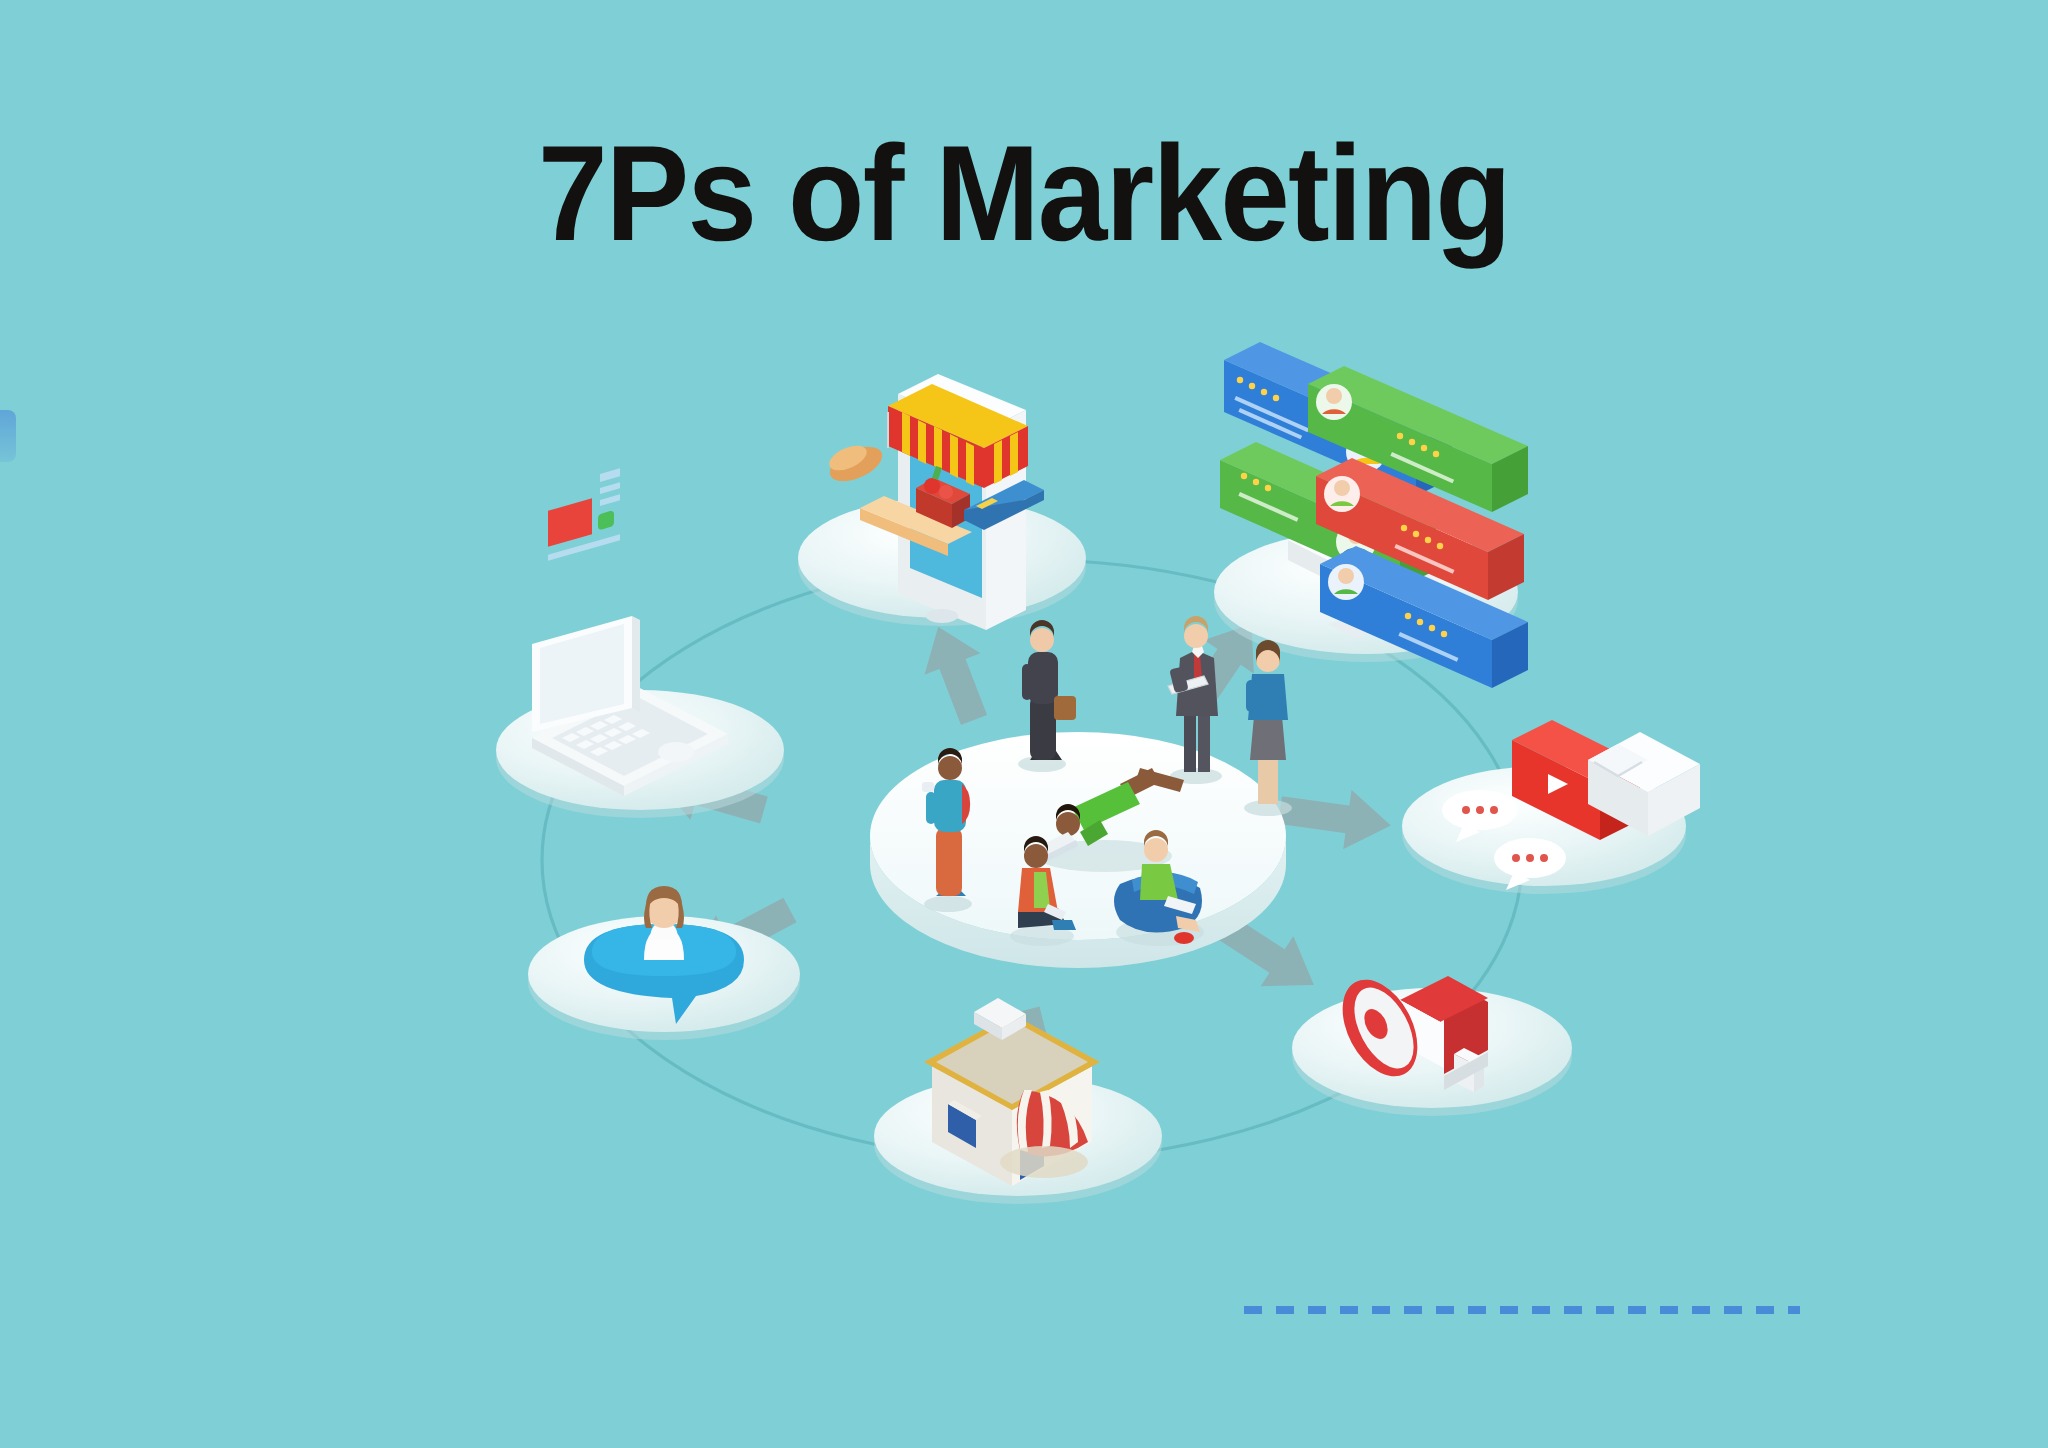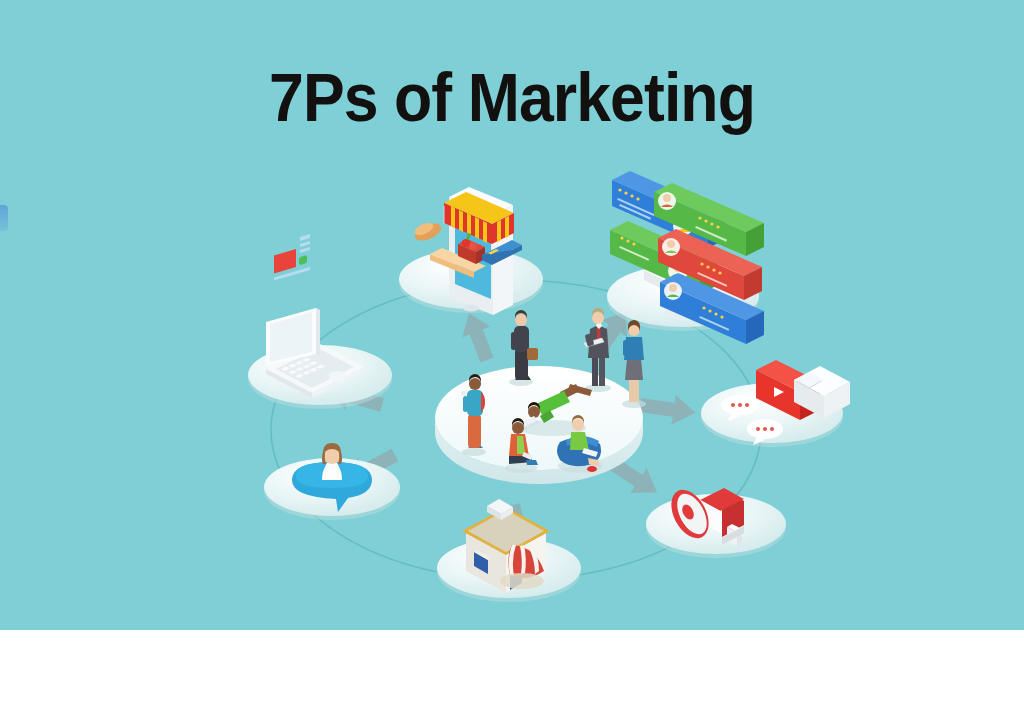--- a/index.html
+++ b/index.html
@@ -7,21 +7,21 @@
     margin: 0;
     padding: 0;
     background: #ffffff;
   }
   body {
     font-family: "Liberation Sans", sans-serif;
   }
   #poster {
     position: relative;
     width: 1024px;
-    height: 630px;
+    height: 724px;
     overflow: hidden;
     background: #7fd0d6;
   }
   #poster-bg {
     position: absolute;
     inset: 0;
     background: #7fd0d6;
   }
   
   .title {

